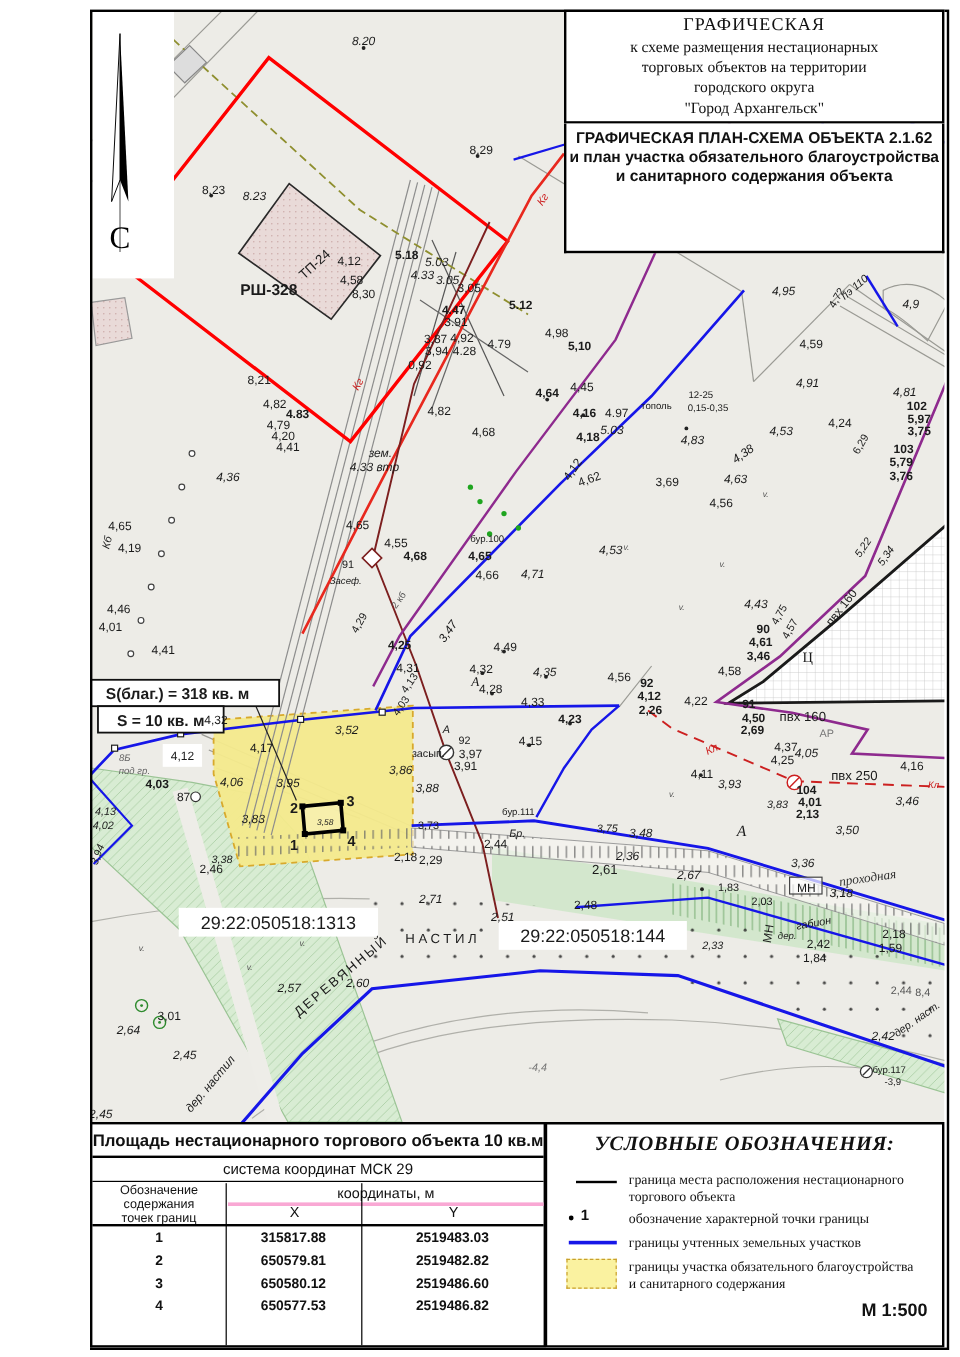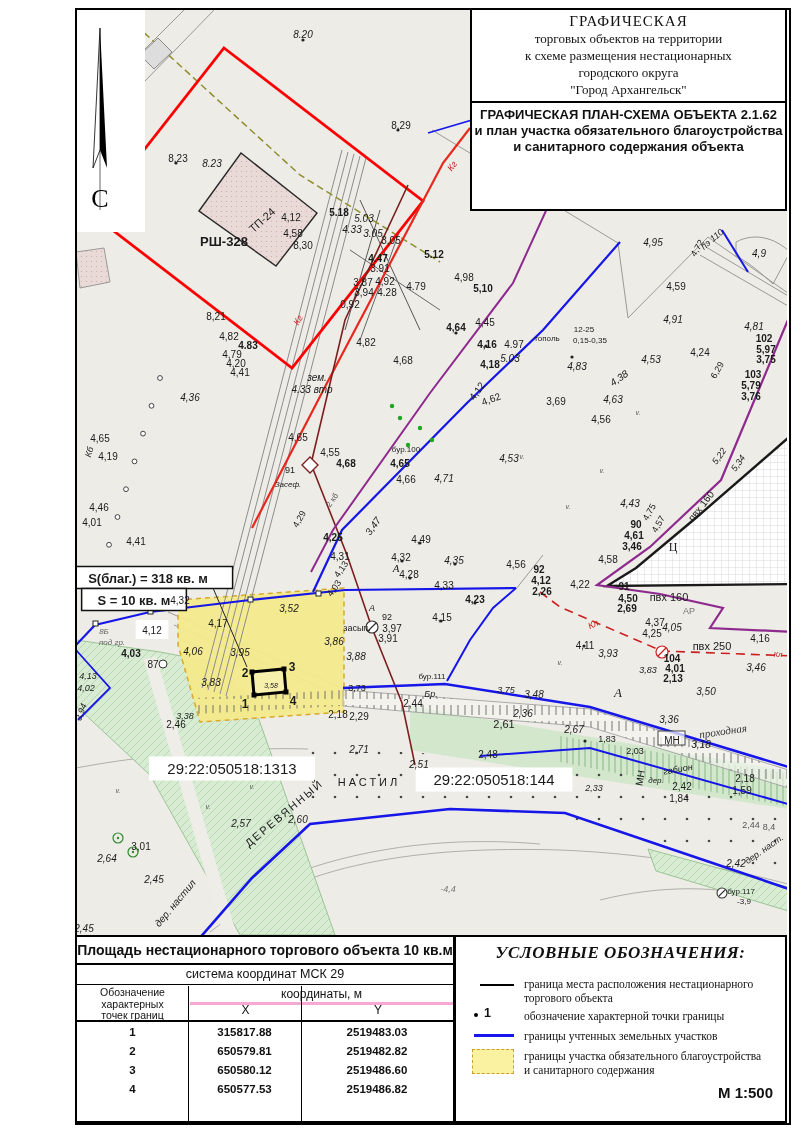--- a/index.html
+++ b/index.html
@@ -911,39 +911,39 @@
       <path d="M100,28 L93,168 L100,150 Z" fill="#fff" stroke="#000" stroke-width="0.8"></path>
       <path d="M100,150 L100,210" stroke="#000" stroke-width="0.6"></path>
       <text x="100" y="207" text-anchor="middle" font-family="Liberation Serif, serif" font-size="26">С</text>
     </g>
   </svg>
 
   <div id="frame"></div>
 
   <div class="panel" id="tb1">
       <div class="l0">ГРАФИЧЕСКАЯ</div>
+      <div>к схеме размещения нестационарных</div>
       <div>торговых объектов на территории</div>
-      <div>к схеме размещения нестационарных</div>
       <div>городского округа</div>
       <div>"Город Архангельск"</div>
     </div>
   <div class="panel" id="tb2">
     <div class="head" id="tb2-head">
         <div>ГРАФИЧЕСКАЯ ПЛАН-СХЕМА ОБЪЕКТА 2.1.62</div>
         <div>и план  участка обязательного благоустройства</div>
         <div>и санитарного содержания  объекта</div>
       </div>
   </div>
 
   <div class="panel" id="tbl">
     <div class="trow" id="tbl-title">Площадь нестационарного торгового объекта 10 кв.м</div>
     <div class="trow" id="tbl-msk">система координат МСК 29</div>
     <div id="tbl-pointcol">
         <div>Обозначение</div>
-        <div>характерных</div>
+        <div>содержания</div>
         <div>точек границ</div>
       </div>
     <div id="tbl-coords">координаты, м</div>
     <div id="tbl-x">X</div>
     <div id="tbl-y">Y</div>
     <div id="tbl-vx"></div>
     <div id="tbl-hdrline"></div>
     <div id="tbl-vleft"></div>
     <div id="tbl-rows">
         <div class="r">

